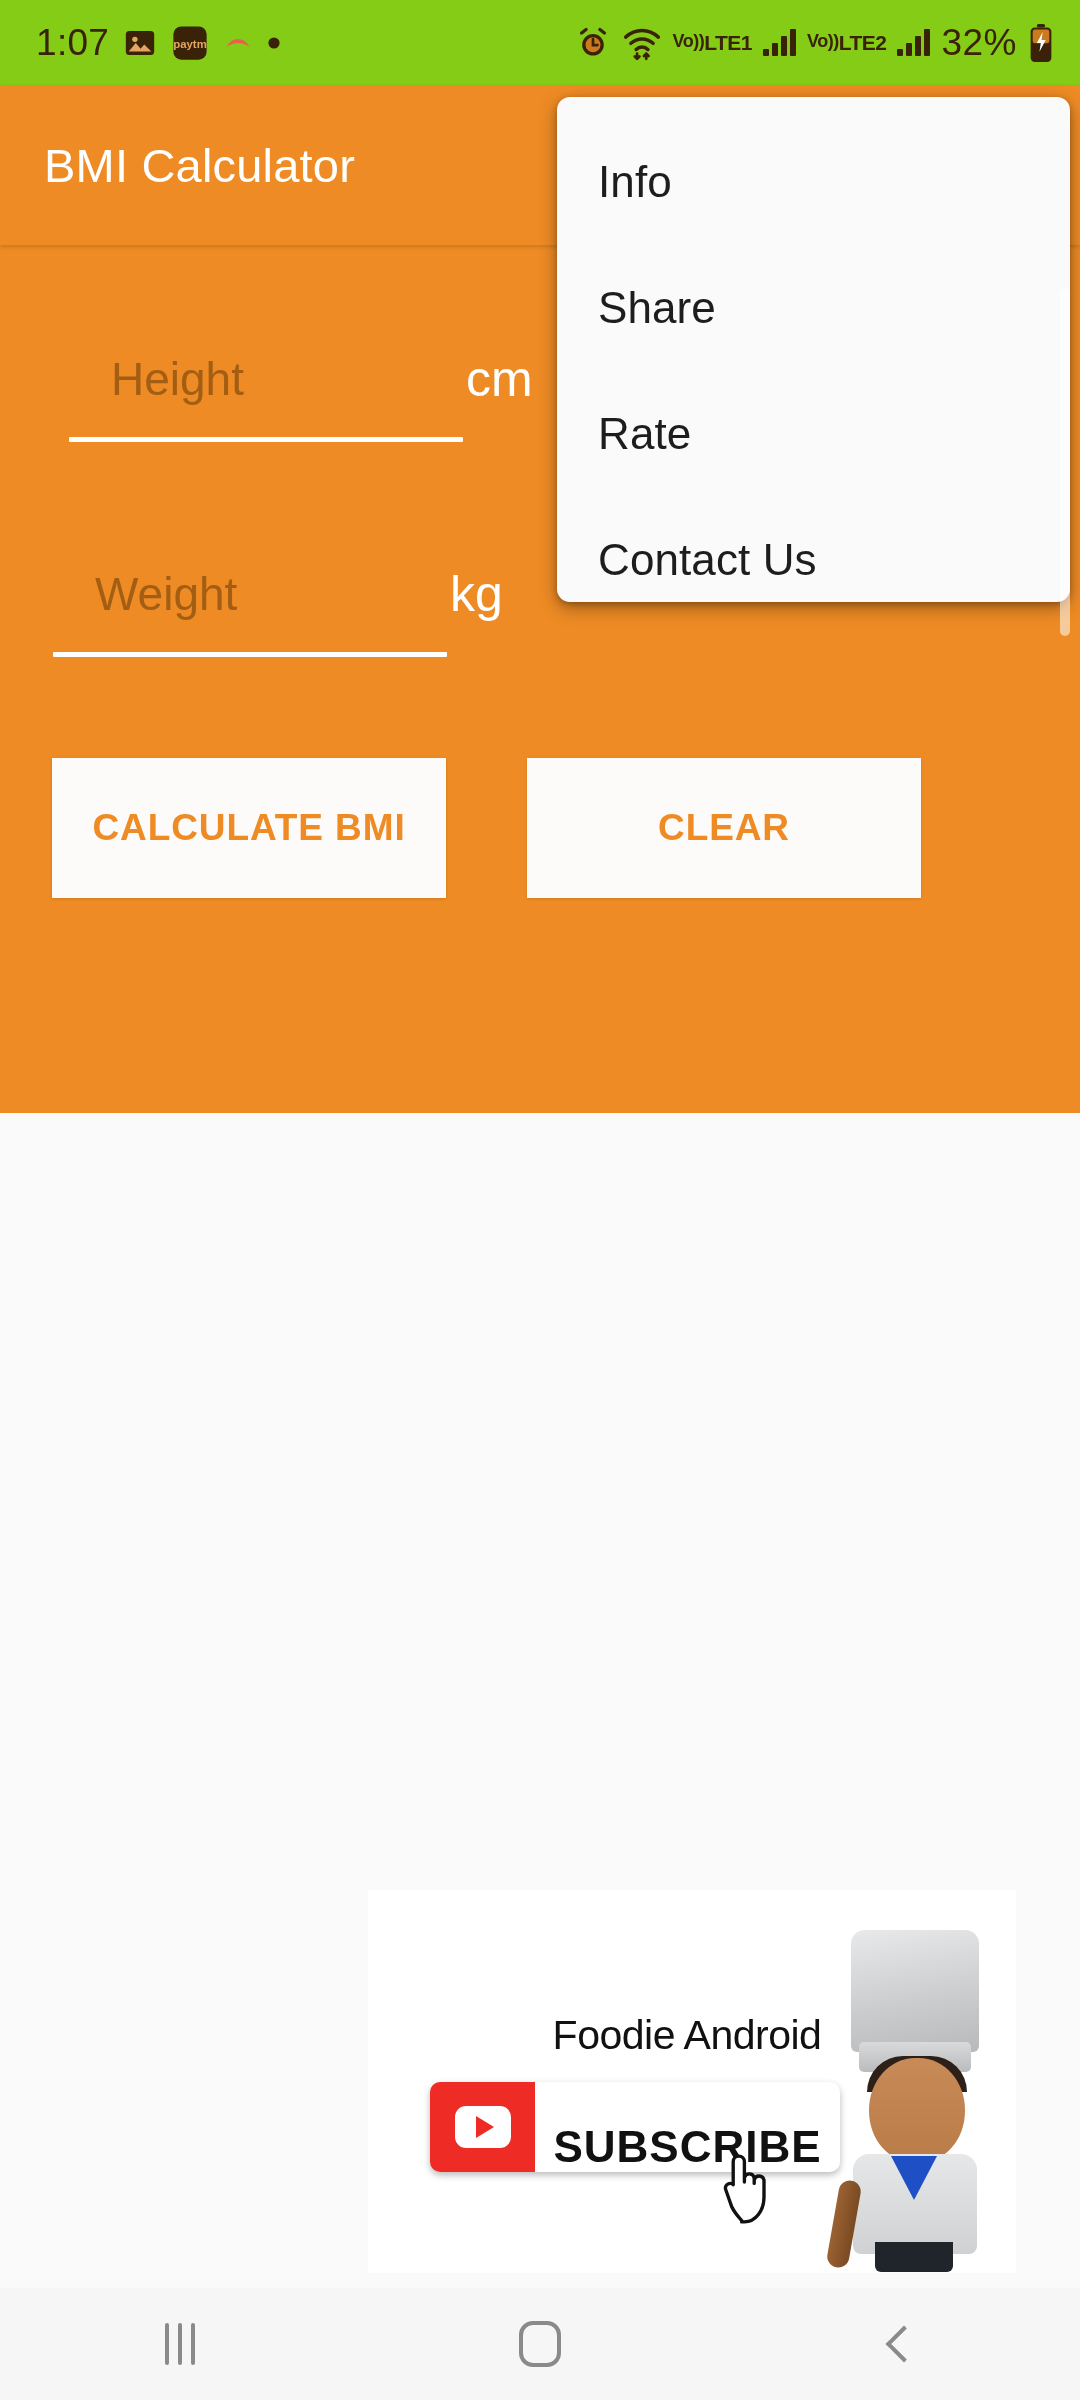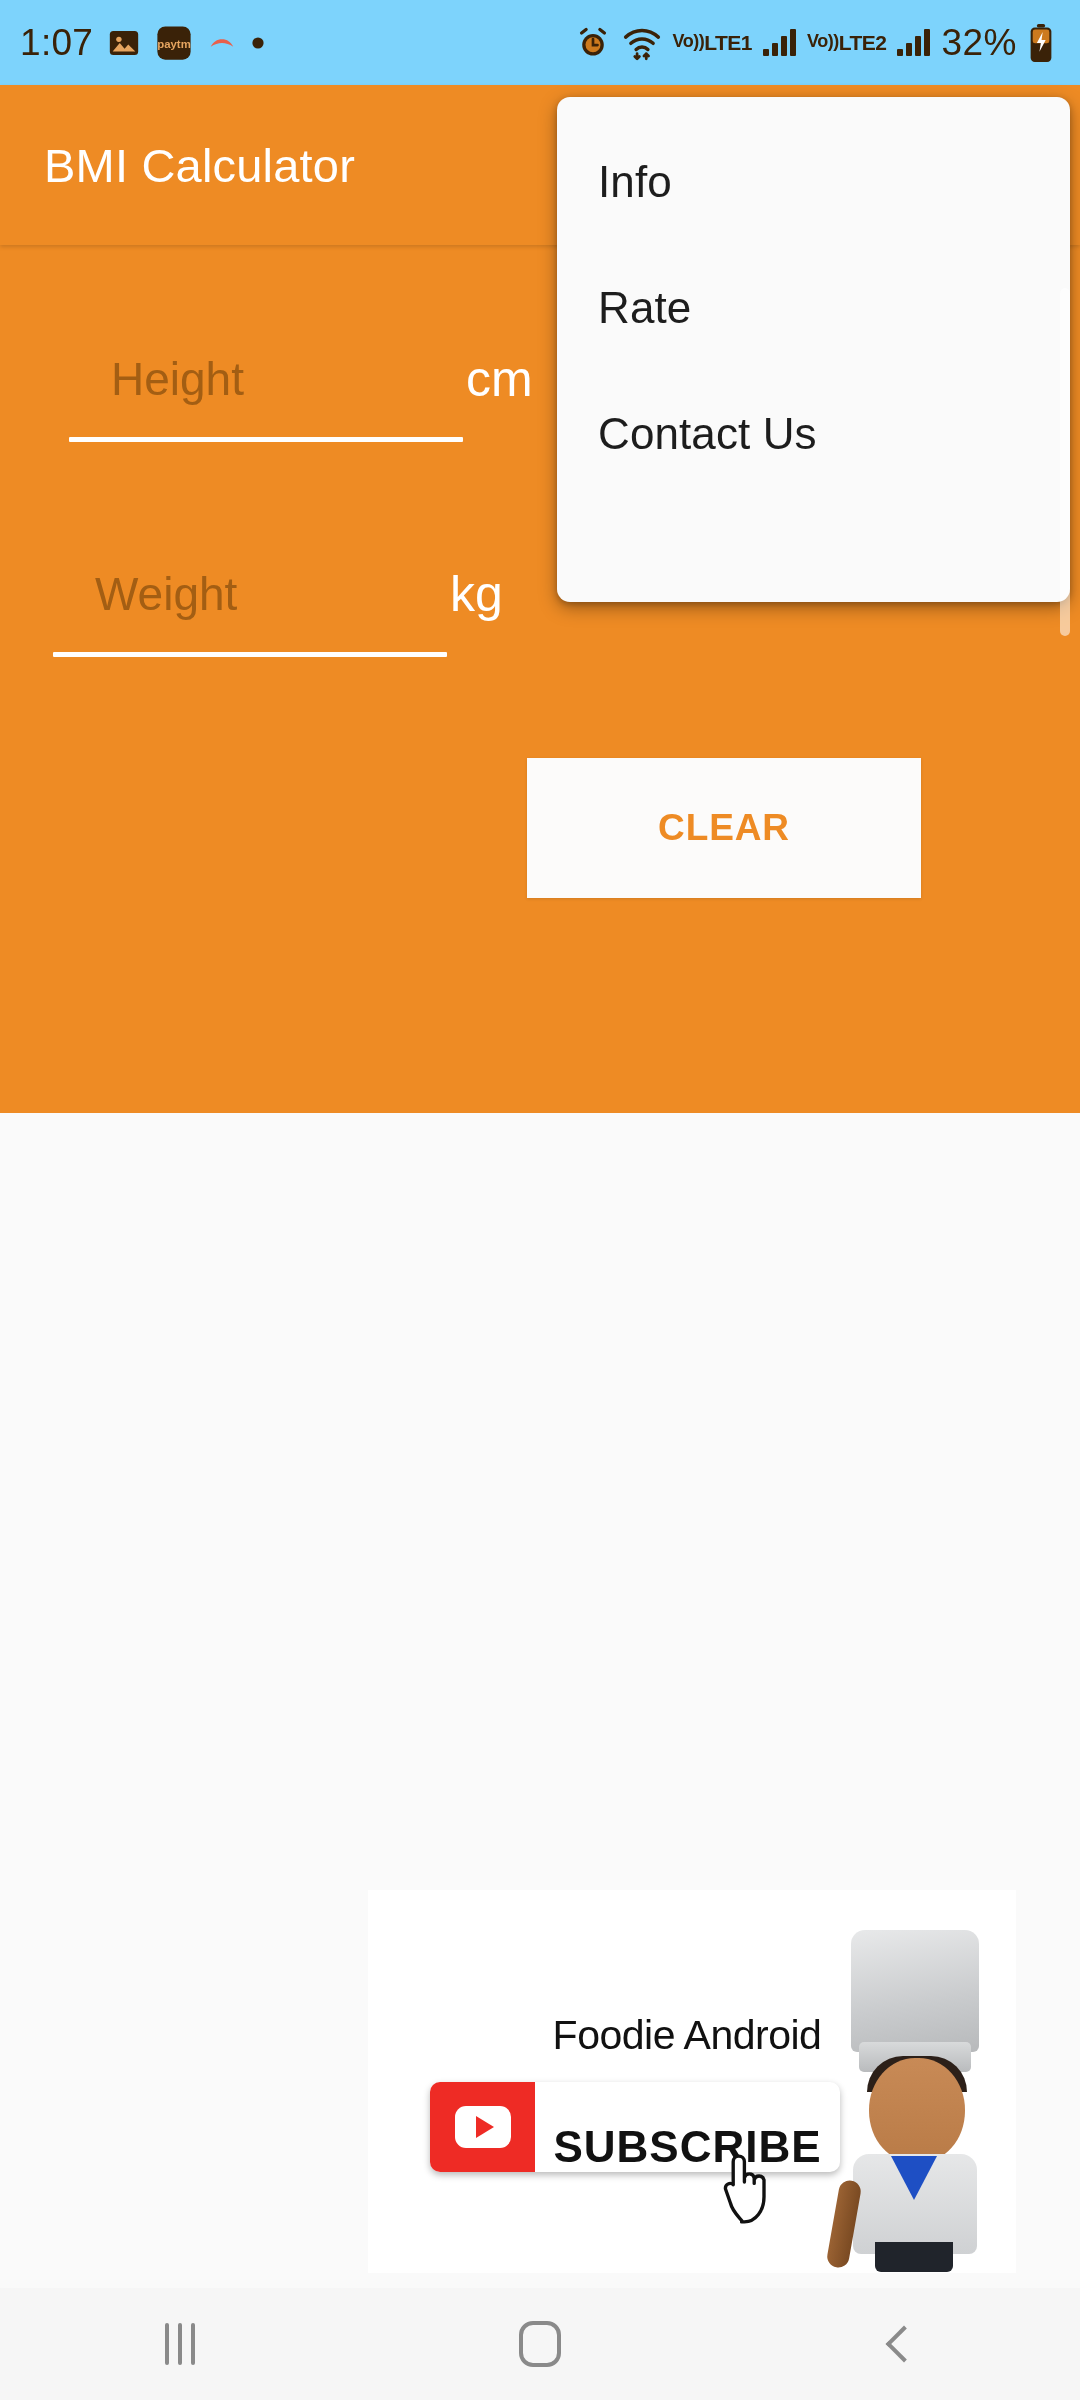--- a/index.html
+++ b/index.html
@@ -7,23 +7,23 @@
   body {
     font-family:"Liberation Sans", sans-serif;
     background:#FAFAFA;
     position:relative;
     overflow:hidden;
   }
 
   
   #status-bar{
     position:absolute; left:0; top:0; width:1080px; height:85px;
-    background:#7dd3fc;
+    background:#84cc16;
     display:flex; align-items:center;
-    padding:0 26px 0 20px;
+    padding:0 26px 0 36px;
     color:#3A2208;
     gap:20px;
   }
   #status-left{ display:flex; align-items:center; gap:14px; }
   #status-clock{ font-size:37px; letter-spacing:.3px; color:#3A2208; font-weight:400; }
   .sb-ico{ display:inline-flex; align-items:center; justify-content:center; }
   #status-right{ margin-left:auto; display:flex; align-items:center; gap:11px; }
   #battery-pct{ font-size:37px; color:#3A2208; letter-spacing:.5px; }
   .volte-block{ display:flex; flex-direction:row; align-items:flex-start; line-height:1; }
   .volte-top{ font-size:18px; font-weight:700; letter-spacing:-.5px; }
@@ -314,20 +314,21 @@
   </div>
 
   <div class="field-row" id="weight-row">
     <span class="field-placeholder">Weight</span>
     <input class="field-input" id="weight-input" type="text" value="" style="">
     <div class="field-underline"></div>
     <span class="field-unit">kg</span>
   </div>
 
   <div id="btn-row">
+    <button class="flat-btn" id="calculate-bmi-button">CALCULATE BMI</button>
     <button class="flat-btn" id="clear-button">CLEAR</button>
   </div>
 </div>
 
 <div id="white-area"></div>
 
 <div id="ad-banner">
   <div id="ad-brand">Foodie Android</div>
 
   <div id="subscribe-pill">
@@ -351,20 +352,21 @@
     <div id="chef-body"></div>
     <div id="chef-collar"></div>
     <div id="chef-rollingpin"></div>
     <div id="chef-legs"></div>
   </div>
 </div>
 
 <div id="menu-scrollbar"></div>
 <div id="overflow-menu">
   <div class="menu-item">Info</div>
+  <div class="menu-item">Share</div>
   <div class="menu-item">Rate</div>
   <div class="menu-item">Contact Us</div>
 </div>
 
 <div id="nav-bar">
   <div class="nav-btn">
     <div id="recents-icon">
         <i></i>
         <i></i>
         <i></i>

